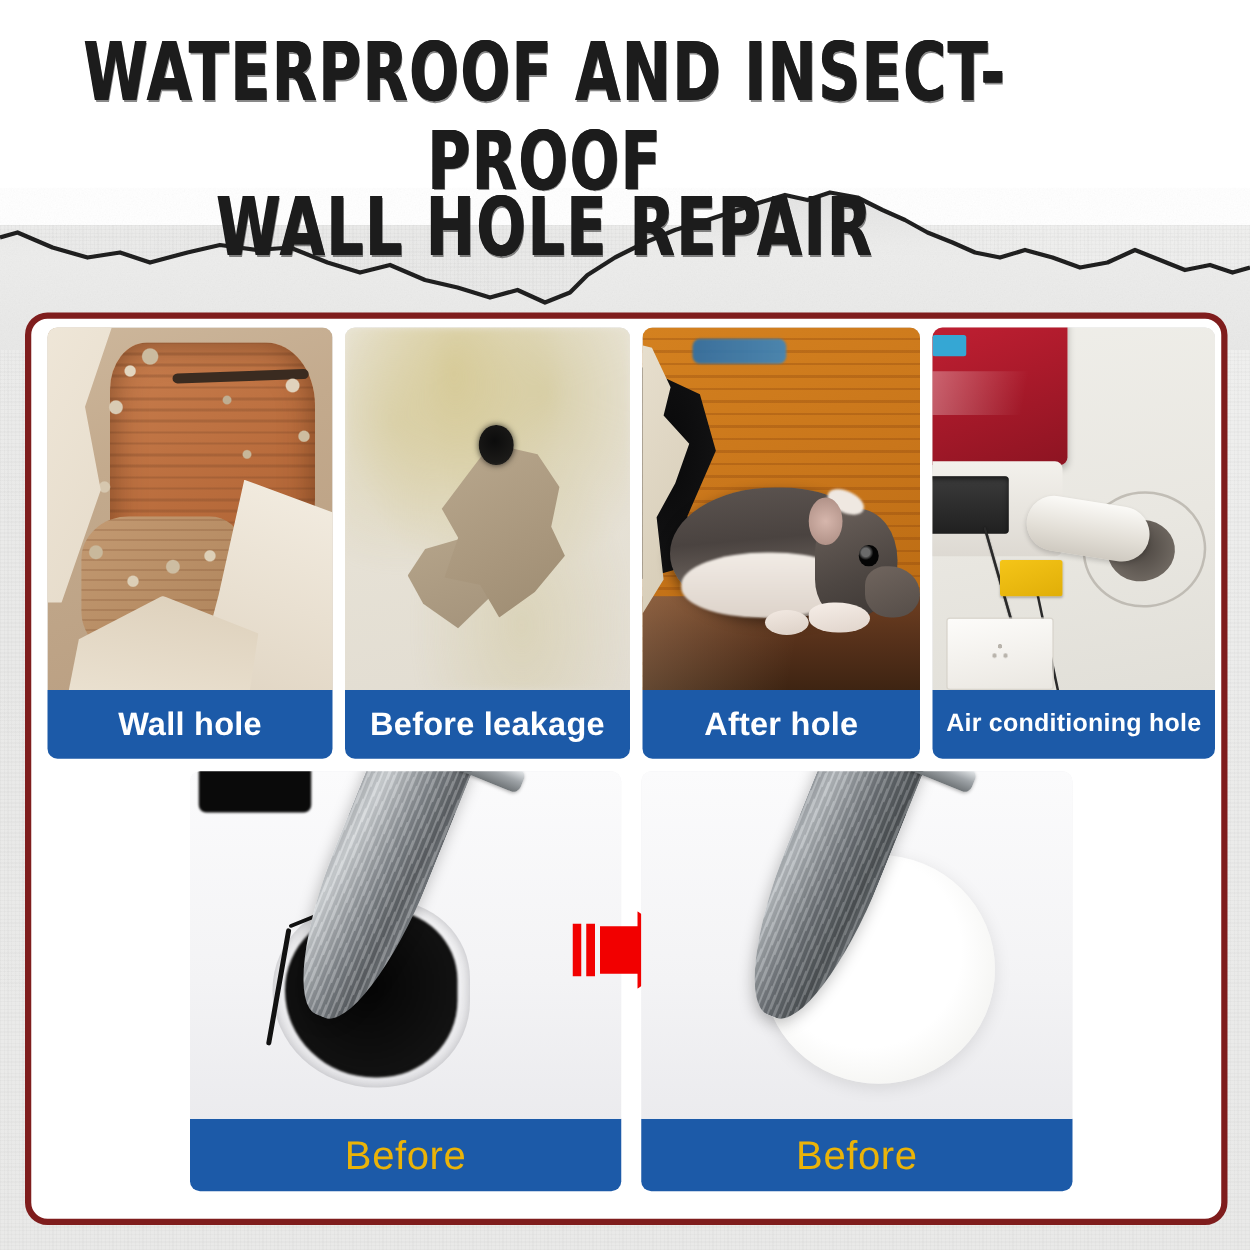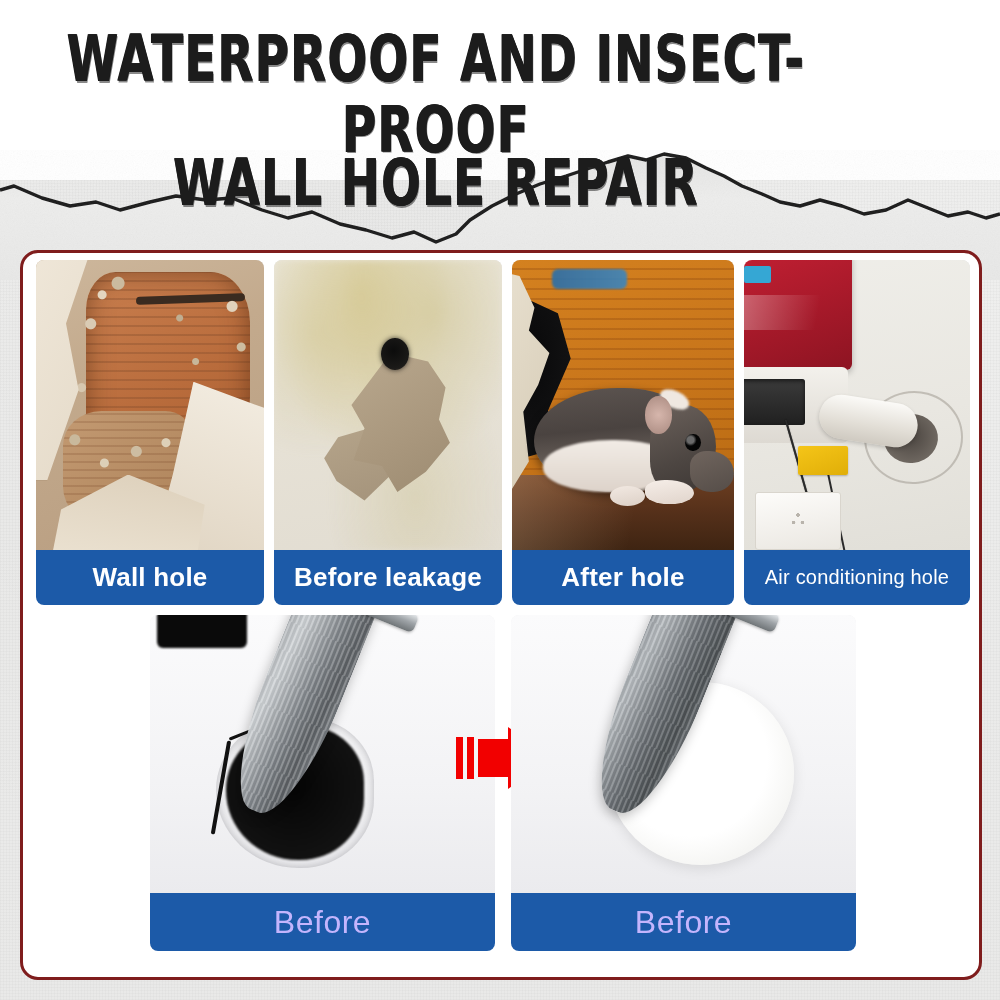--- a/index.html
+++ b/index.html
@@ -49,21 +49,21 @@
   .tear-wrap {
     position:absolute; left:0; top:150px; width:1000px; height:130px;
     z-index:5; pointer-events:none;
   }
   .tear-wrap svg { display:block; width:1000px; height:130px; }
 
   
   .frame {
     position:absolute;
     left:20px; top:250px; width:962px; height:730px;
-    border:3px solid #7f1d1d;
+    border:5px solid #7f1d1d;
     border-radius:18px;
     background:#ffffff;
     z-index:6;
   }
 
   
   .row-top {
     position:absolute; left:13px; top:7px;
     width:934px; height:345px;
     display:flex; gap:10px;
@@ -84,38 +84,38 @@
   .label {
     width:100%; height:55px;
     background:#1c5aa8;
     border-radius:0 0 8px 8px;
     color:#ffffff;
     display:flex; align-items:center; justify-content:center;
     font-size:26px; font-weight:700;
     letter-spacing:.2px;
     white-space:nowrap;
   }
-  .label.small { font-size:20px; font-weight:400; }
+  .label.small { font-size:20px; font-weight:700; }
 
   
   .row-bottom {
     position:absolute; left:127px; top:362px;
     width:706px; height:345px;
     display:flex; align-items:flex-start;
   }
   .ba-card { position:relative; display:flex; flex-direction:column; width:345px; }
   .ba-photo {
     position:relative; width:100%; height:278px;
     border-radius:8px 8px 0 0; overflow:hidden;
     background:#f2f2f4;
   }
   .ba-label {
     width:100%; height:58px;
     background:#1c5aa8; border-radius:0 0 8px 8px;
-    color:#c4b5fd; display:flex; align-items:center; justify-content:center;
+    color:#eab308; display:flex; align-items:center; justify-content:center;
     font-size:32px; font-weight:400; letter-spacing:.5px;
   }
   .arrow-slot {
     width:16px; position:relative; align-self:flex-start; height:278px;
   }
   .arrow {
     position:absolute; left:-39px; top:112px; width:96px; height:62px;
   }
 
   

